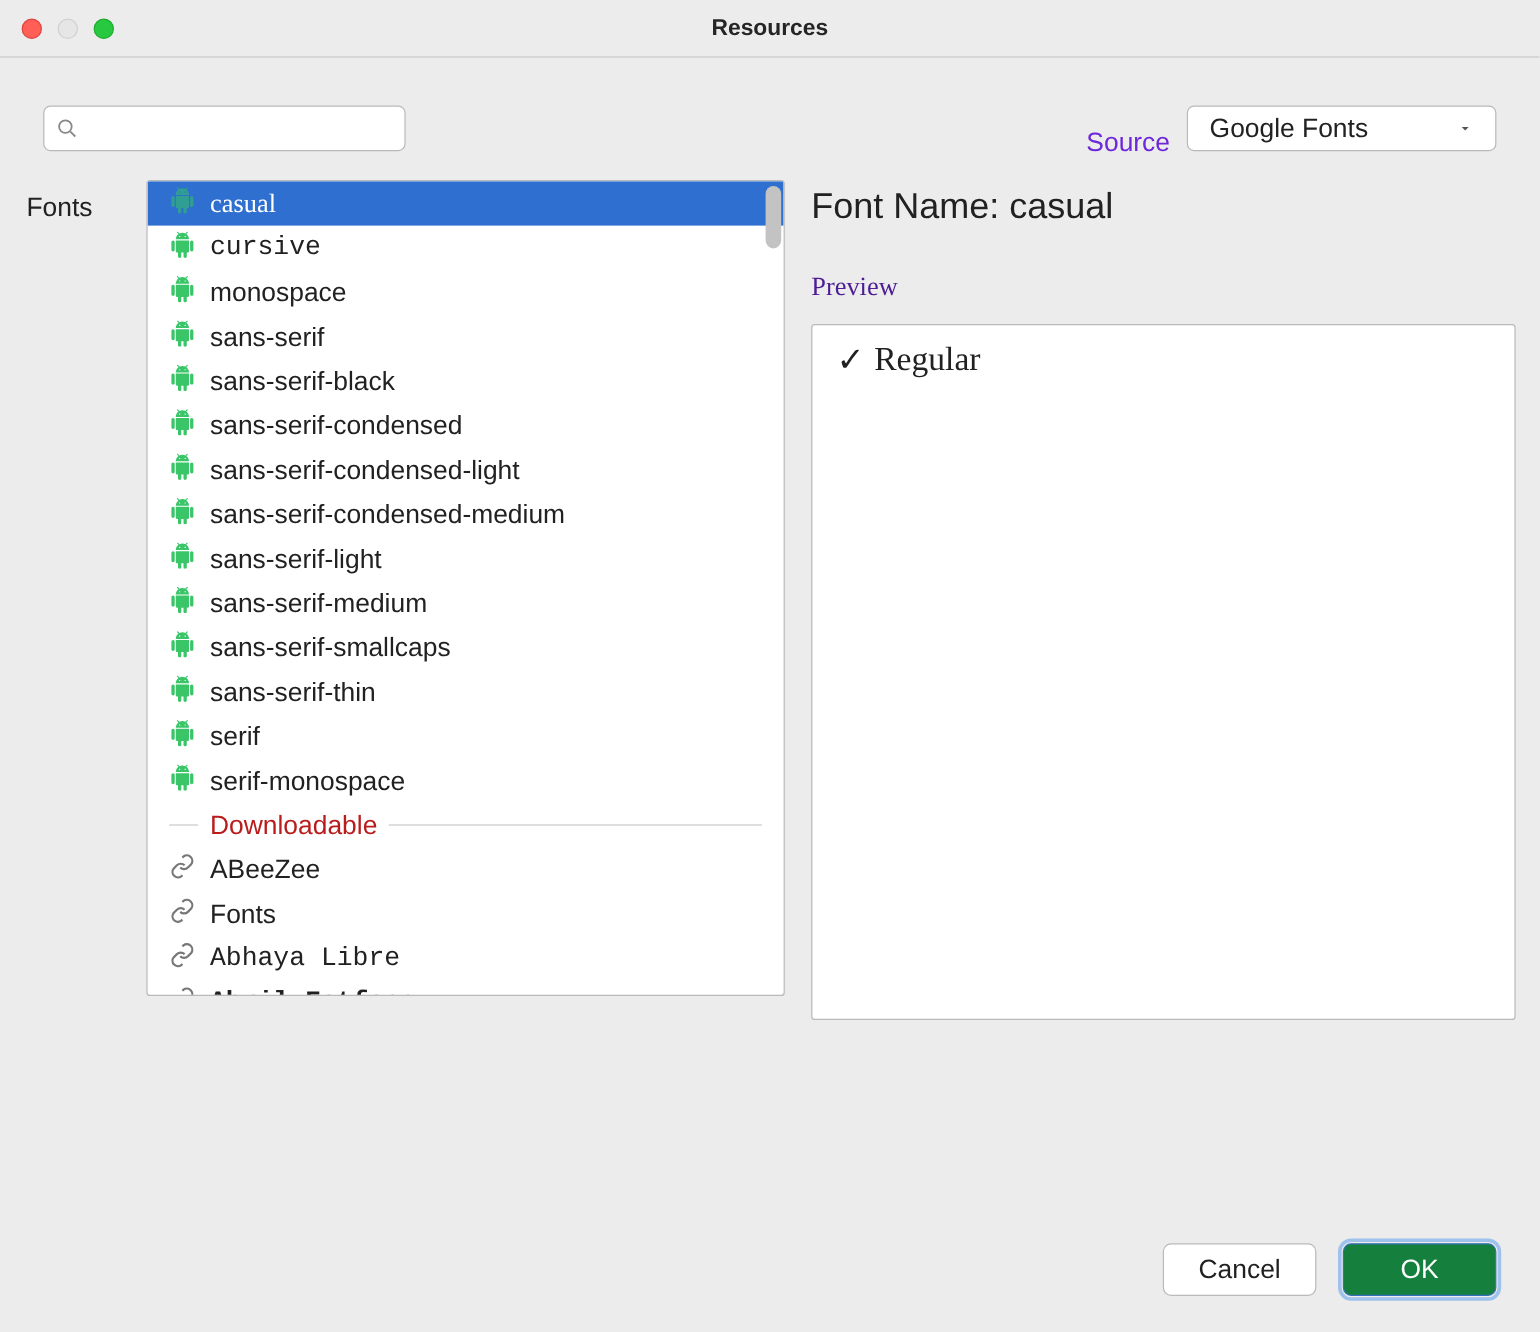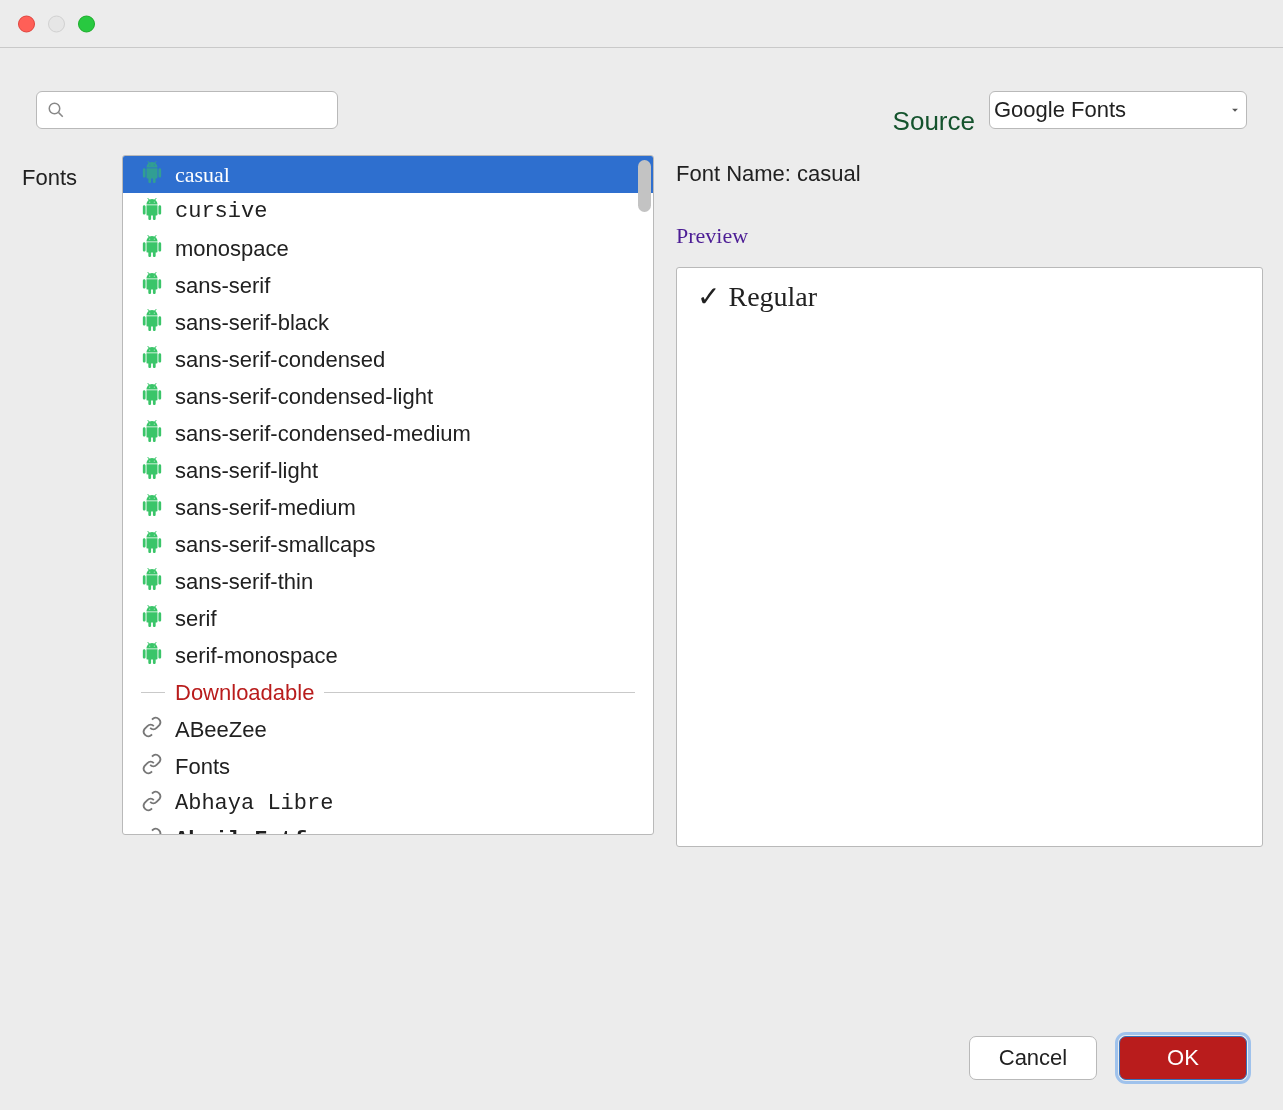--- a/index.html
+++ b/index.html
@@ -64,30 +64,30 @@
       width: 100%;
       margin-left: 6px;
       background: transparent;
     }
     .source-wrap {
       margin-left: auto;
       display: flex;
       align-items: center;
       gap: 14px;
     }
-    .source-label { font-size: 26px; color: #14532d; margin-top: 24px; }
+    .source-label { font-size: 22px; color: #6d28d9; margin-top: 24px; }
     .source-select {
       width: 258px;
       height: 38px;
       background: #fff;
       border: 1px solid #b9b9b9;
       border-radius: 6px;
       display: flex;
       align-items: center;
-      padding: 0 4px;
+      padding: 0 18px;
       justify-content: space-between;
       font-size: 22px;
       color: #212121;
     }
     .main {
       display: flex;
       padding: 0 20px 0 22px;
       gap: 22px;
     }
     .fonts-label {
@@ -143,21 +143,21 @@
       height: 52px;
       background: #c3c3c3;
       border-radius: 7px;
     }
     .right-pane {
       flex: 1;
       display: flex;
       flex-direction: column;
     }
     .font-name-label {
-      font-size: 22px;
+      font-size: 30px;
       color: #212121;
       margin-bottom: 36px;
       padding-top: 6px;
     }
     .preview-label {
       font-size: 22px;
       color: #4c1d95;
       margin-bottom: 18px;
       font-family: Liberation Serif, serif;
     }
@@ -193,21 +193,21 @@
       cursor: pointer;
     }
     .btn-cancel {
       width: 128px;
       background: #fff;
       border: 1px solid #b9b9b9;
       color: #212121;
     }
     .btn-ok {
       width: 128px;
-      background: #b91c1c;
+      background: #15803d;
       color: #fff;
       border: 1px solid #3670b9;
       outline: 3px solid #9fc2ec;
       outline-offset: 1px;
     }
     .casual-font { font-family: 'Comic Sans MS', cursive; }
     .cursive-font { font-family: Liberation Mono, monospace; }
     .serif-font { font-family: Liberation Mono, monospace; }
     .sans-font { font-family: Arial, sans-serif; }
     .bold-font { font-weight: 700; }
@@ -215,20 +215,21 @@
   </style>
 </head>
 <body>
 
 <div class="title-bar">
   <div class="traffic-lights">
     <div class="traffic-light close-btn"></div>
     <div class="traffic-light min-btn"></div>
     <div class="traffic-light max-btn"></div>
   </div>
+  <div class="window-title">Resources</div>
 </div>
 
 <div class="top-row">
   <div class="search-box">
     <svg width="18" height="18" viewBox="0 0 24 24" fill="none" stroke="#888" stroke-width="2">
         <circle cx="10" cy="10" r="7"></circle>
         <line x1="21" y1="21" x2="15.5" y2="15.5"></line>
       </svg>
     <input type="text" style="">
   </div>

